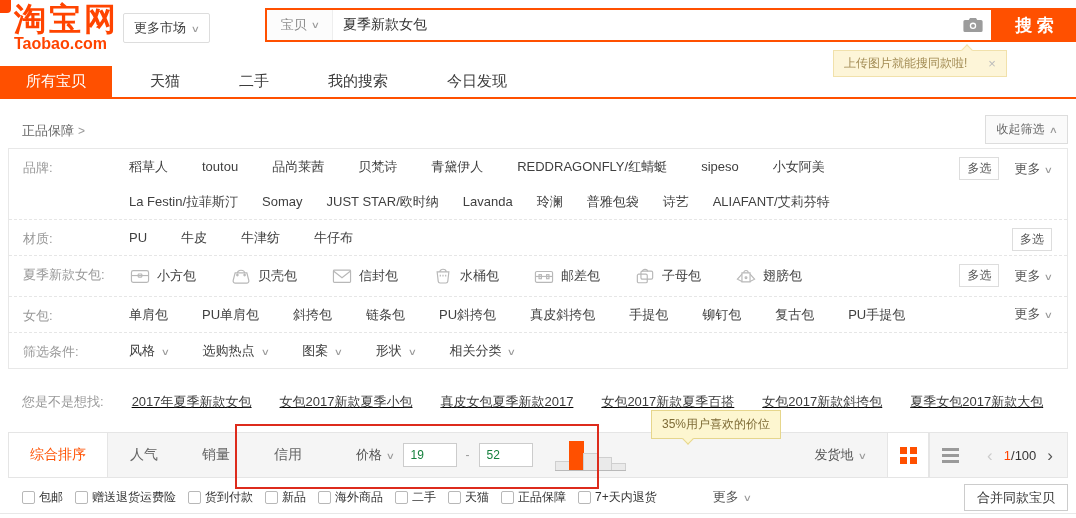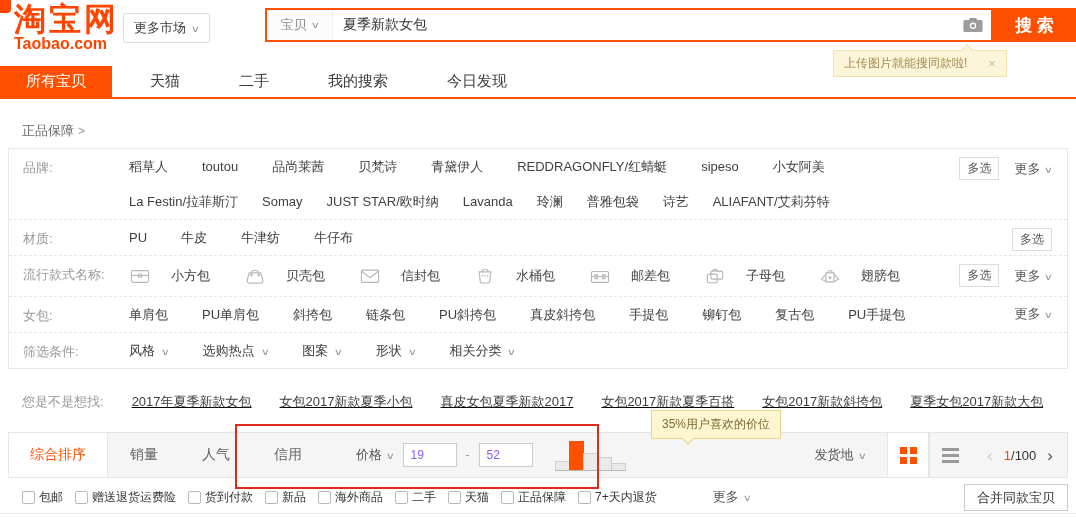--- a/index.html
+++ b/index.html
@@ -42,41 +42,41 @@
   
   .filter-panel { position:absolute; left:8px; top:148px; width:1060px; border:1px solid #e8e8e8; background:#fff; }
   .f-row { display:flex; align-items:flex-start; border-bottom:1px dashed #e6e6e6; }
   .f-row:last-child { border-bottom:none; }
   .f-label { width:120px; flex-shrink:0; padding:10px 0 0 14px; font-size:13px; color:#999; }
   .f-body { flex:1; min-width:0; }
   .f-line { display:flex; align-items:center; min-height:35px; }
   .f-line.icons { min-height:40px; }
   .f-item { font-size:13px; color:#404040; margin-right:34px; white-space:nowrap; cursor:pointer; }
   .f-line.second .f-item { margin-right:24px; }
-  .icon-item { display:flex; align-items:center; gap:20px; }
+  .icon-item { display:flex; align-items:center; gap:6px; }
   .bag-icon { display:flex; }
   .dd .chev { margin-left:7px; }
   .f-actions { flex-shrink:0; display:flex; align-items:center; gap:15px; padding:8px 15px 0 0; }
   .multi-btn { border:1px solid #ddd; padding:2px 7px; font-size:12px; color:#555; cursor:pointer; background:#fff; }
   .more-link { font-size:13px; color:#555; cursor:pointer; }
   .more-link .chev { margin-left:5px; }
 
   
   .suggest { position:absolute; left:0; top:384px; width:1076px; height:36px; display:flex; align-items:center; }
   .suggest-label { margin-left:22px; font-size:13px; color:#999; }
   .suggest-item { margin-left:28px; font-size:13px; color:#3c3c3c; cursor:pointer; }
 
   
   .sortbar { position:absolute; left:8px; top:432px; width:1060px; height:46px; background:#f5f5f5; border:1px solid #e5e5e5; display:flex; align-items:center; }
   .sort-tab { height:100%; display:flex; align-items:center; padding:0 22px; font-size:14px; color:#666; cursor:pointer; }
   .sort-tab.active { background:#fff; color:#ff5000; border-right:1px solid #e5e5e5; padding:0 21px; }
   .price-group { display:flex; align-items:center; margin-left:32px; gap:9px; }
   .price-label { font-size:13px; color:#555; cursor:pointer; white-space:nowrap; }
   .price-label .chev { margin-left:5px; }
-  .price-input { width:54px; height:24px; border:1px solid #ccc; background:#fff; font-size:12px; color:#8b5cf6; padding:0 7px; font-family:inherit; }
+  .price-input { width:54px; height:24px; border:1px solid #ccc; background:#fff; font-size:12px; color:#15803d; padding:0 7px; font-family:inherit; }
   .dash { color:#999; font-size:12px; }
   .hist { display:flex; align-items:flex-end; height:31px; margin-left:13px; border-bottom:1px solid #b9b9b9; cursor:pointer; }
   .hbar { width:15px; background:#eaeaea; border:1px solid #cfcfcf; border-bottom:none; margin-left:-1px; }
   .hbar:first-child { margin-left:0; }
   .hbar.sel { background:#ff5000; border-color:#ff5000; }
   .ship { margin-left:auto; font-size:13px; color:#555; cursor:pointer; padding-right:22px; white-space:nowrap; }
   .ship .chev { margin-left:5px; }
   .vt { width:42px; height:100%; display:flex; align-items:center; justify-content:center; border-left:1px solid #e5e5e5; cursor:pointer; }
   .vt.grid-active { background:#fff; border-right:1px solid #e5e5e5; }
   .grid-ic { display:grid; grid-template-columns:7px 7px; grid-gap:3px; }
@@ -145,20 +145,23 @@
       <div class="nav-tab active">所有宝贝</div>
       <div class="nav-tab">天猫</div>
       <div class="nav-tab">二手</div>
       <div class="nav-tab">我的搜索</div>
       <div class="nav-tab">今日发现</div>
     </div>
 
   <div class="all-cats">
     <span>正品保障</span><span class="gt">&gt;</span>
   </div>
+  <button class="collapse-btn">
+    <span>收起筛选</span><span class="chev">∧</span>
+  </button>
 
   <div class="filter-panel">
       <div class="f-row">
         <div class="f-label">品牌:</div>
         <div class="f-body">
           <div class="f-line">
             <span class="f-item">稻草人</span>
             <span class="f-item">toutou</span>
             <span class="f-item">品尚莱茜</span>
             <span class="f-item">贝梵诗</span>
@@ -191,21 +194,21 @@
             <span class="f-item">牛皮</span>
             <span class="f-item">牛津纺</span>
             <span class="f-item">牛仔布</span>
           </div>
         </div>
         <div class="f-actions">
           <span class="multi-btn">多选</span>
         </div>
       </div>
       <div class="f-row">
-        <div class="f-label">流行款式名称:</div>
+        <div class="f-label">夏季新款女包:</div>
         <div class="f-body">
           <div class="f-line icons">
             <span class="f-item icon-item">
               <span class="bag-icon">
                 <svg width="22" height="18" viewBox="0 0 24 20">
                   <g fill="none" stroke="#b8b8b8" stroke-width="1.3">
                     <rect x="2.5" y="4" width="19" height="13" rx="2"></rect>
                     <path d="M2.5 9.5h19"></path>
                     <rect x="10" y="7.8" width="4" height="3.4" rx="0.6"></rect>
                   </g>
@@ -338,22 +341,22 @@
         <span class="suggest-item">真皮女包夏季新款2017</span>
         <span class="suggest-item">女包2017新款夏季百搭</span>
         <span class="suggest-item">女包2017新款斜挎包</span>
         <span class="suggest-item">夏季女包2017新款大包</span>
       </span>
   </div>
 
   <div class="sortbar">
     <span style="display:flex;height:100%;">
         <div class="sort-tab active">综合排序</div>
+        <div class="sort-tab">人气</div>
         <div class="sort-tab">销量</div>
-        <div class="sort-tab">人气</div>
         <div class="sort-tab">信用</div>
       </span>
     <div class="price-group">
       <span class="price-label">
         <span>价格</span><span class="chev">∨</span>
       </span>
       <input class="price-input" value="19" style="">
       <span class="dash">-</span>
       <input class="price-input" value="52" style="">
       <div class="hist">

